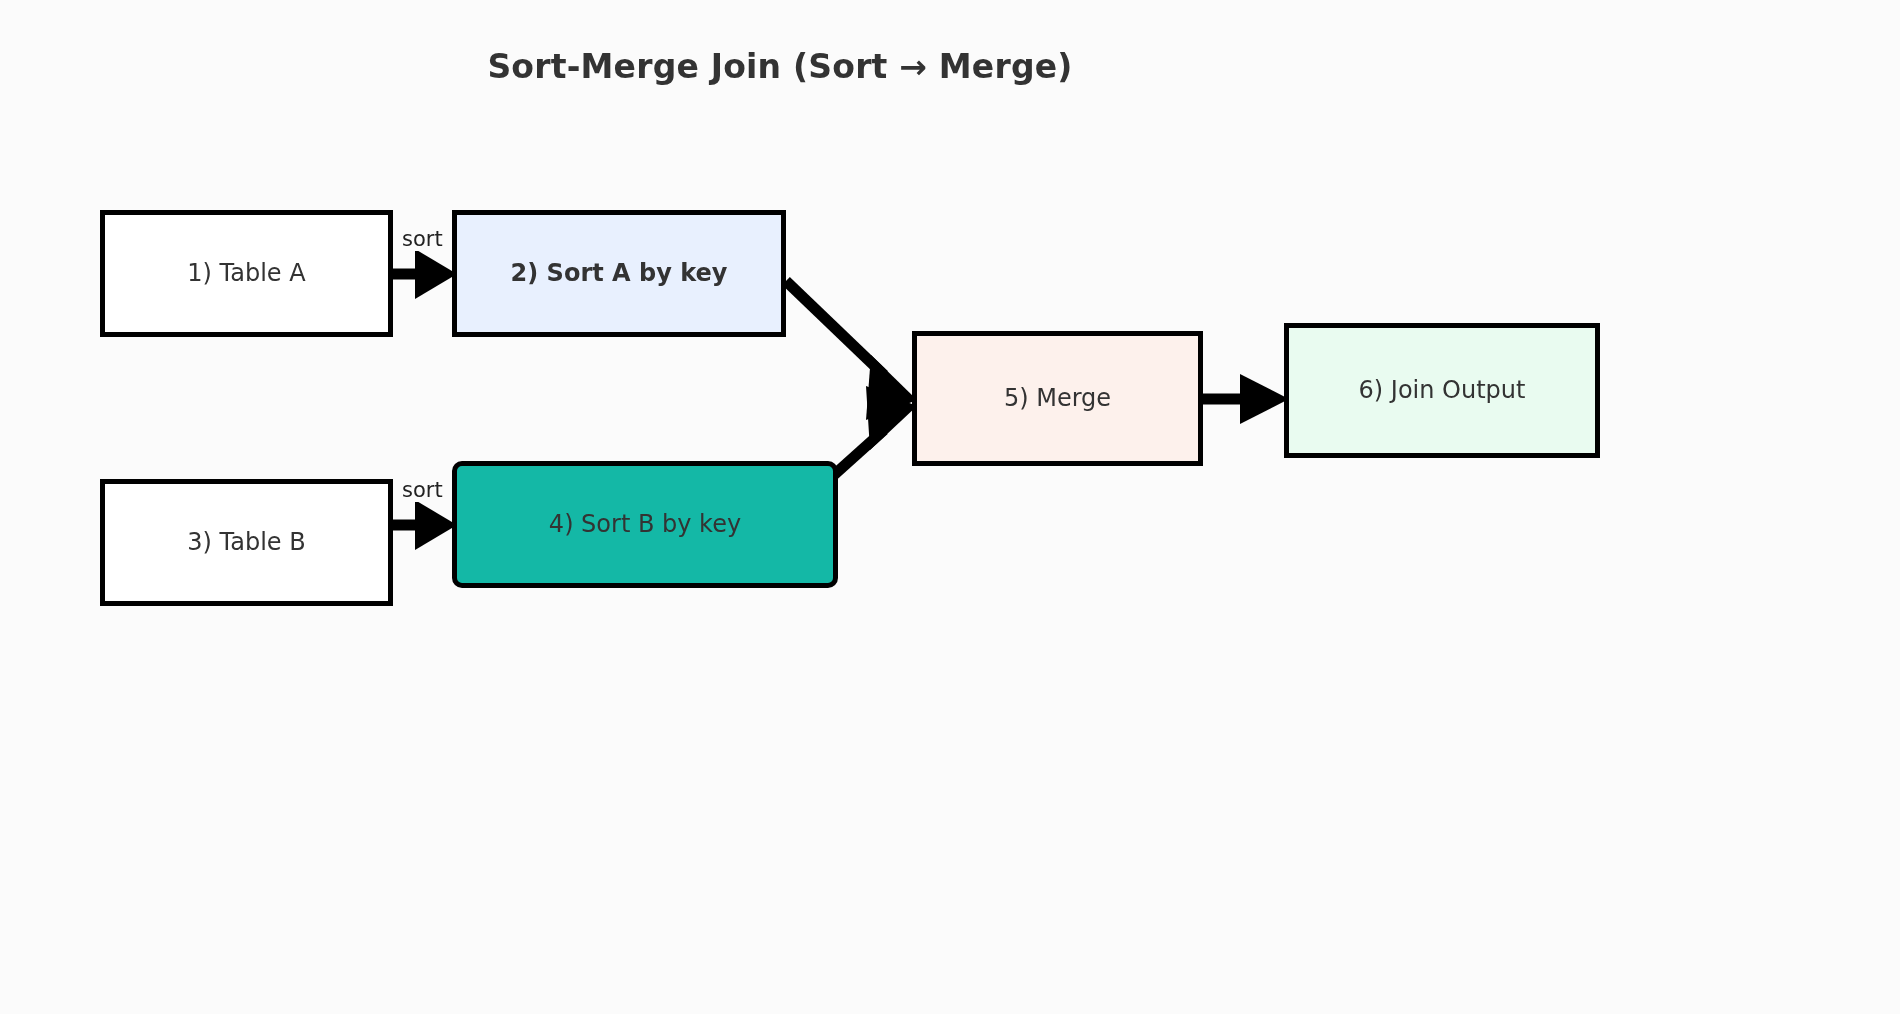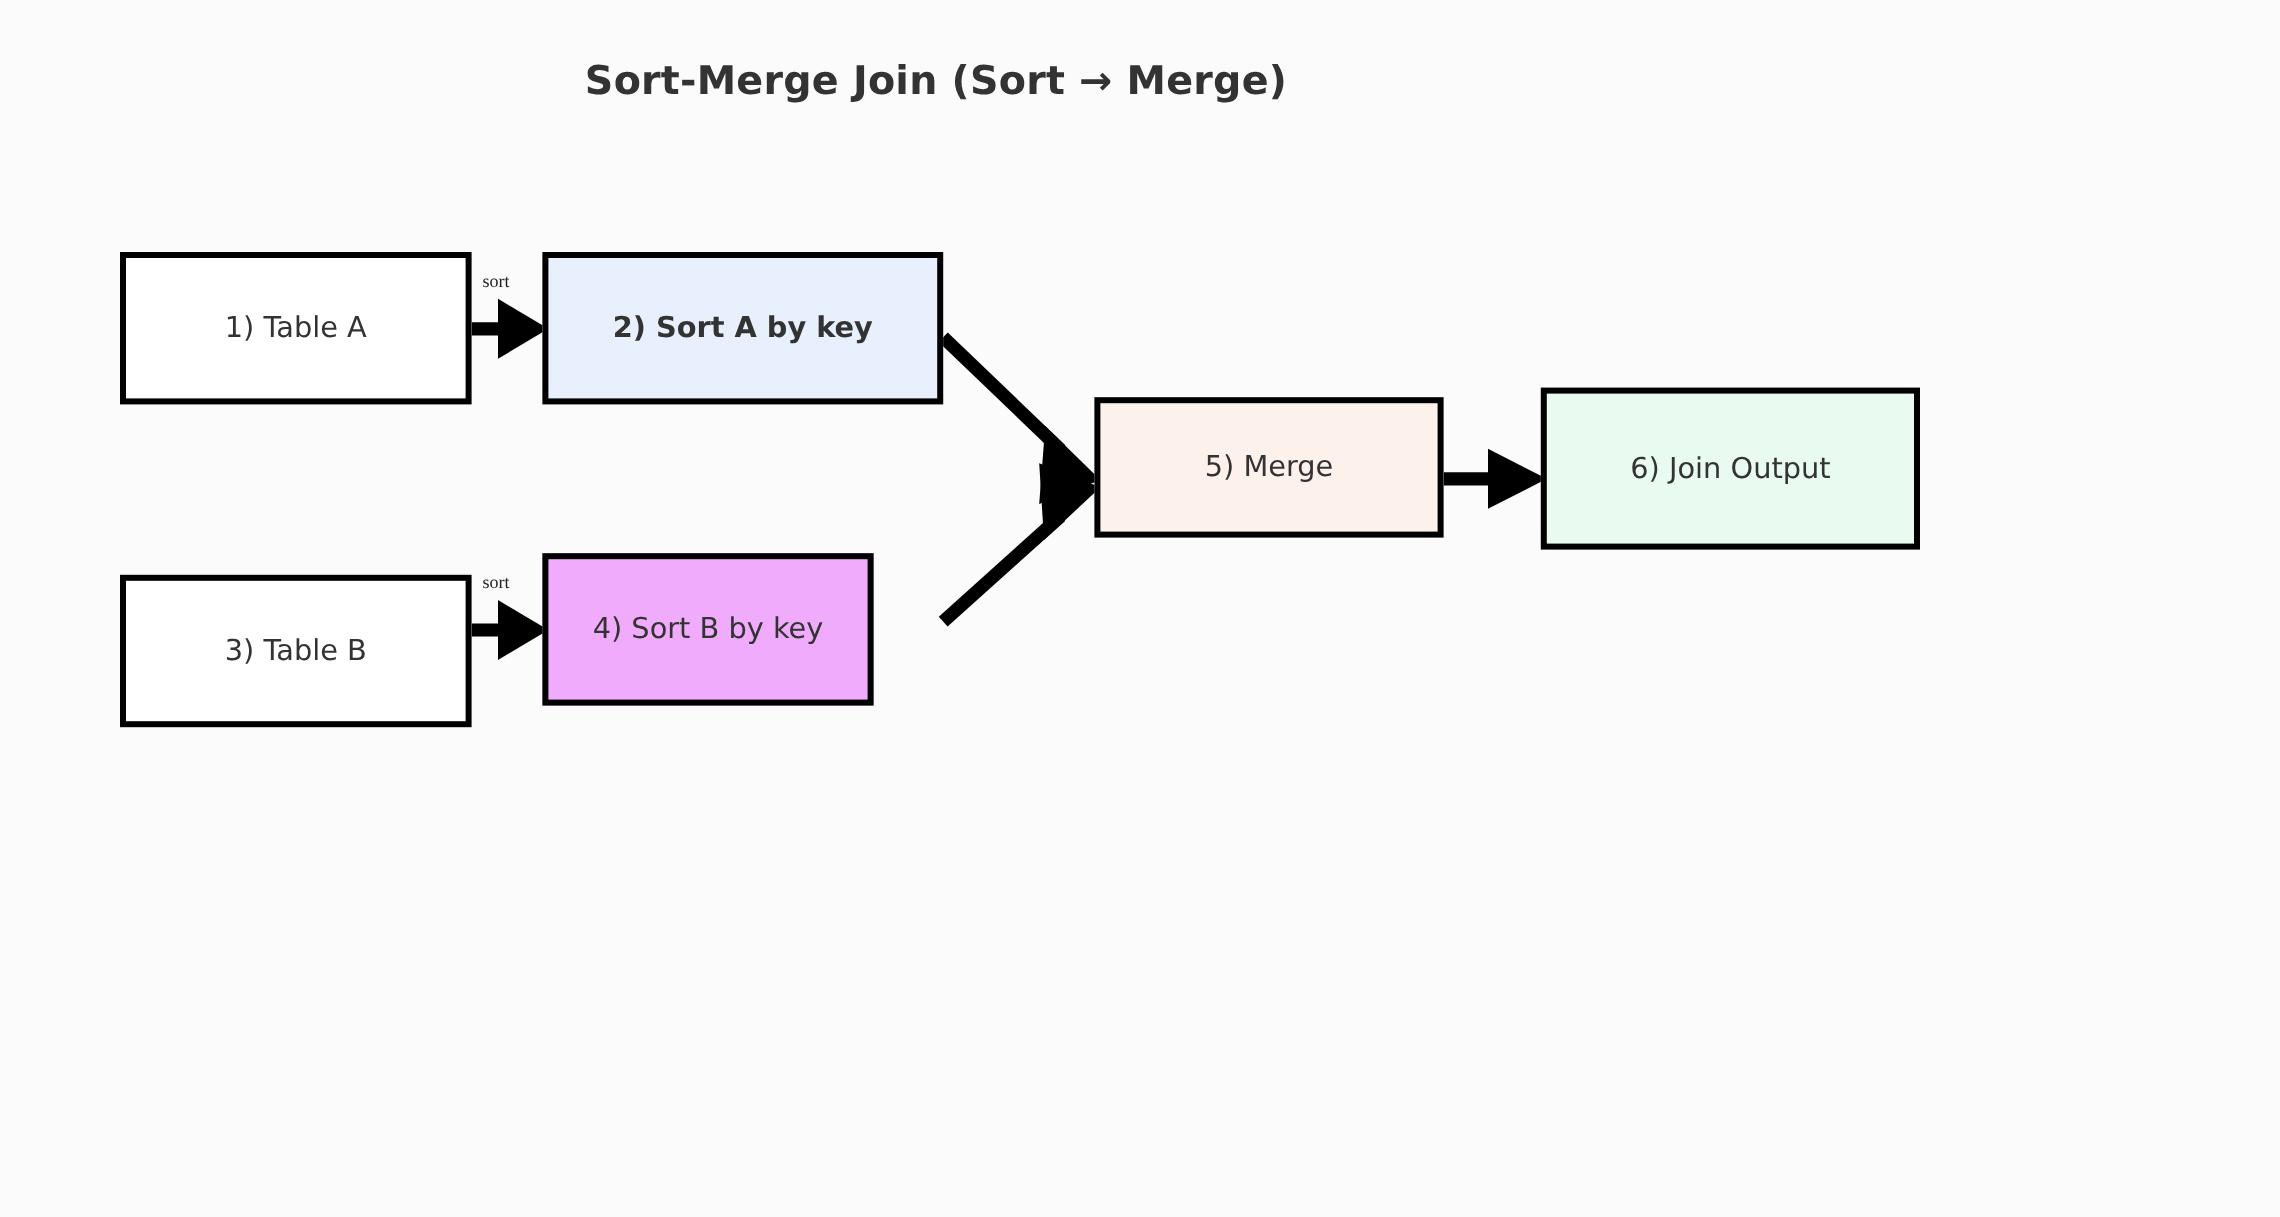--- a/index.html
+++ b/index.html
@@ -34,26 +34,25 @@
     display: flex;
     align-items: center;
     justify-content: center;
     color: #333333;
     font-size: 24px;
     line-height: 1.2;
     text-align: center;
   }
   .edge-label {
     position: absolute;
-    font-size: 15px;
+    font-size: 21px;
     color: #222222;
     background: #fbfbfb;
     padding: 0 2px;
     white-space: nowrap;
-    font-family: Liberation Serif, serif;
   }
   svg.edges {
     position: absolute;
     left: 0;
     top: 0;
     width: 1900px;
     height: 1014px;
     overflow: visible;
     pointer-events: none;
   }
@@ -98,25 +97,25 @@
   </div>
 
   <div class="node" style="left:452px; top:173px; width:334px; height:127px; background:#e8f0fe;font-weight:bold;">
     <span>2) Sort A by key</span>
   </div>
 
   <div class="node" style="left:100px; top:442px; width:293px; height:127px; background:#ffffff;">
     <span>3) Table B</span>
   </div>
 
-  <div class="node" style="left:452px; top:424px; width:276px; height:127px; background:#f0abfc;">
+  <div class="node" style="left:452px; top:424px; width:386px; height:127px; background:#14b8a6;border-radius:10px;">
     <span>4) Sort B by key</span>
   </div>
 
-  <div class="node" style="left:912px; top:294px; width:291px; height:117px; background:#fdf1ec;">
+  <div class="node" style="left:912px; top:294px; width:291px; height:135px; background:#fdf1ec;">
     <span>5) Merge</span>
   </div>
 
   <div class="node" style="left:1284px; top:286px; width:316px; height:135px; background:#e9fbf0;">
     <span>6) Join Output</span>
   </div>
 
   <div class="edge-label" style="left:400px; top:190px;">sort</div>
 
   <div class="edge-label" style="left:400px; top:441px;">sort</div>

